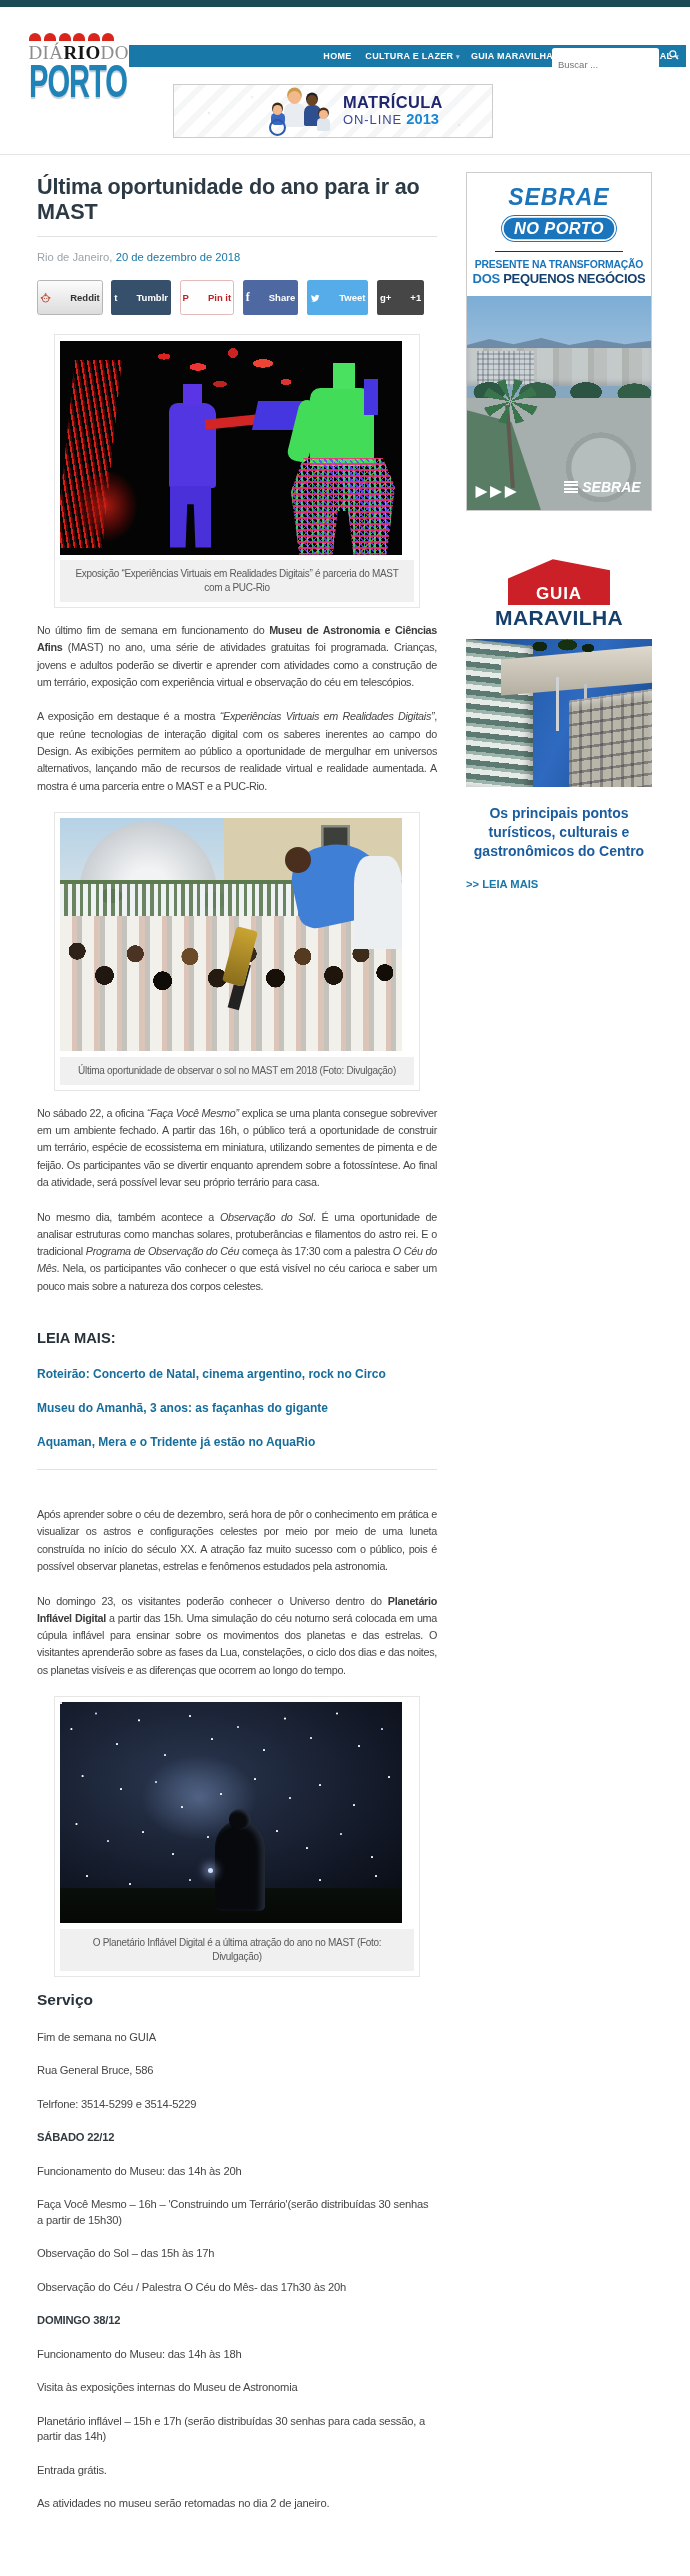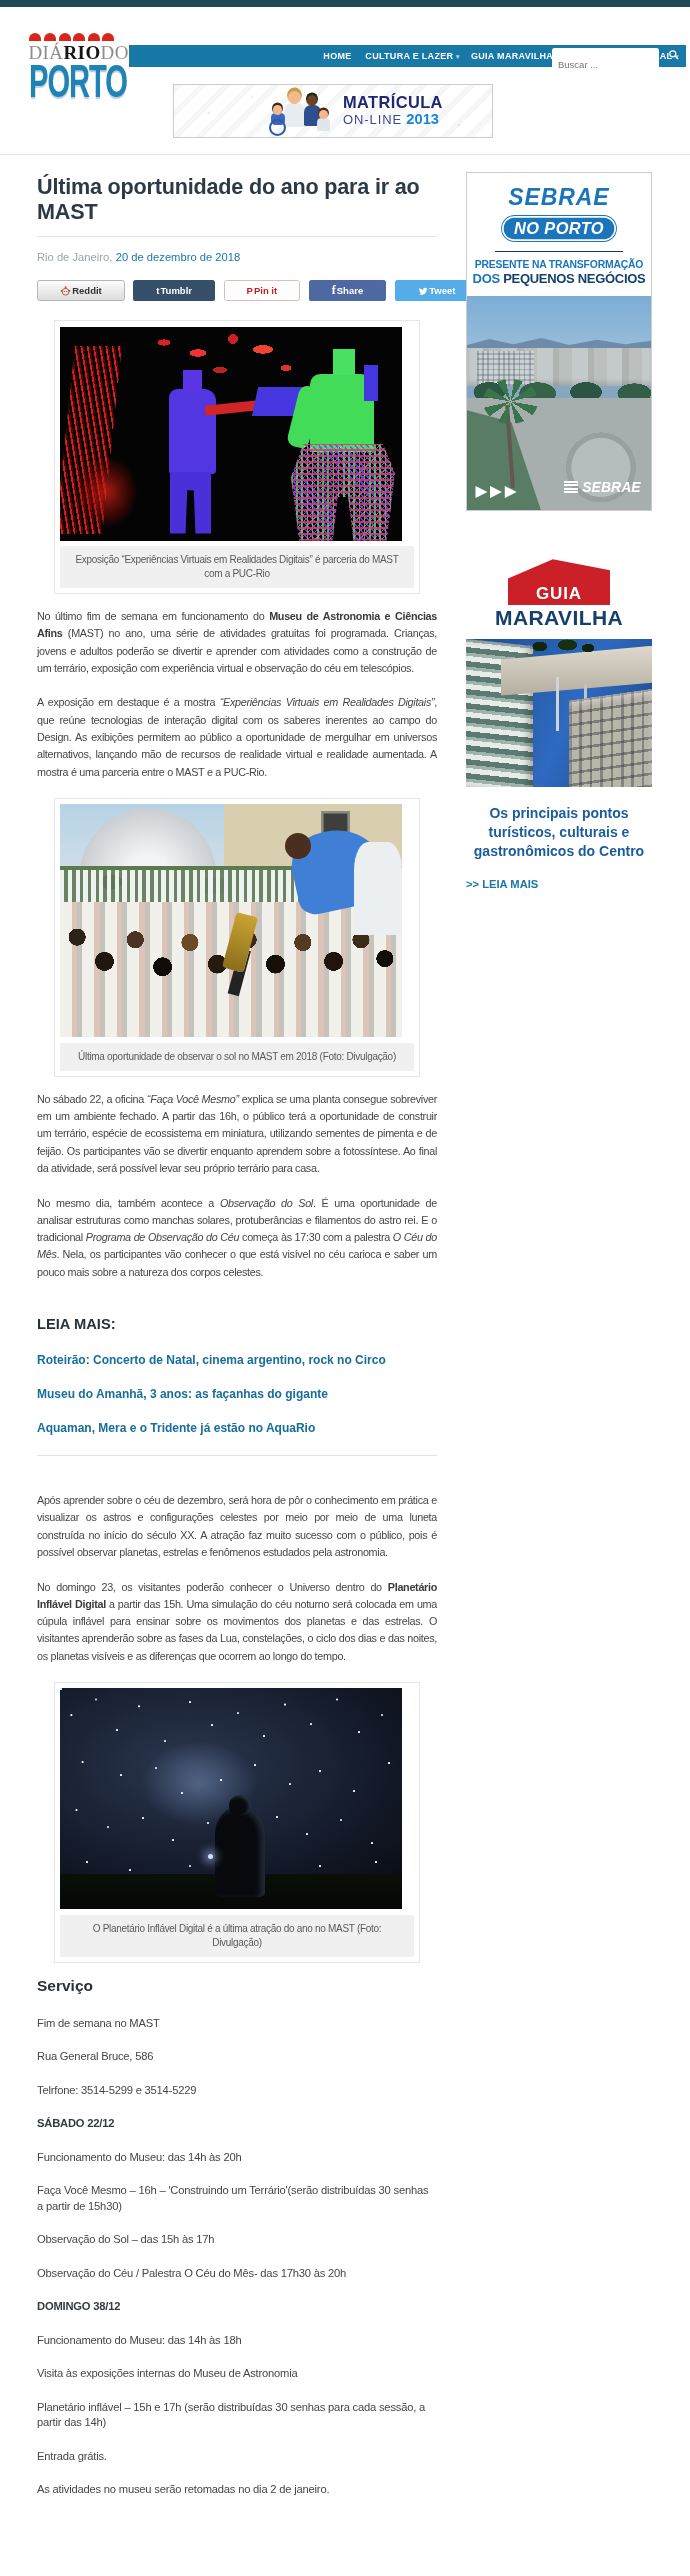--- a/index.html
+++ b/index.html
@@ -48,21 +48,21 @@
   .article{width:400px}
   .sidebar{width:186px;margin-left:29px;padding-top:8.6px}
   
   .article h1{font-size:21.6px;line-height:1.16;color:#2c3a45;margin:10.4px 0 12px;letter-spacing:-0.2px}
   .title-rule{border:none;border-top:0.9px solid #e2e2e2;margin:0 0 14px}
   .subtitle{font-style:italic;font-weight:bold;color:#37495a;font-size:11.2px;letter-spacing:-0.2px;line-height:1.5;text-align:justify;margin:0 0 17.3px}
   .dateline{font-size:11.2px;margin:0 0 17.3px}
   .loc{color:#9aa4ab}
   .date{color:#1878a8;margin-left:3.5px}
   .share-row{display:flex;gap:8.6px;margin-bottom:3.5px}
-  .sbtn{display:flex;align-items:center;gap:1px;height:21px;padding:0 22px;border-radius:2.6px;font-size:9.5px;font-weight:bold;
+  .sbtn{display:flex;align-items:center;gap:19px;height:35px;padding:0 2px;border-radius:2.6px;font-size:9.5px;font-weight:bold;
         border:0.9px solid transparent;cursor:pointer;font-family:inherit;white-space:nowrap}
   .sbtn.reddit{background:linear-gradient(#fcfcfc,#dcdcdc);border-color:#b6b6b6;color:#333}
   .sbtn.tumblr{background:#36506c;color:#fff}
   .sbtn.pinit{background:#fefefe;border-color:#e3b9b9;color:#bd2126}
   .sbtn.fb{background:#4e69a2;color:#fff}
   .sbtn.tw{background:#55ace8;color:#fff}
   .sbtn.gp{background:#464646;color:#fff}
   .sicon{display:inline-flex;align-items:center;font-weight:bold}
   .sicon.fbf{font-family:"Liberation Serif",serif;font-size:12px}
   p.body{font-size:10.8px;letter-spacing:-0.3px;line-height:17.3px;color:#464646;text-align:justify;margin:0 0 17.3px}
@@ -385,21 +385,21 @@
           <div class="f3-person"></div>
           <div class="f3-head"></div>
           <div class="f3-light"></div>
         </div>
         <figcaption class="fig-cap">O Planetário Inflável Digital é a última atração do ano no MAST (Foto: Divulgação)</figcaption>
       </figure>
 
       <h2 class="svc-h">Serviço</h2>
       <div>
 
-          <p class="svc">Fim de semana no MAST</p>
+          <p class="svc">Fim de semana no GUIA</p>
 
           <p class="svc">Rua General Bruce, 586</p>
 
           <p class="svc">Telrfone: 3514-5299 e 3514-5229</p>
 
           <p class="svc"><b>SÁBADO 22/12</b></p>
 
           <p class="svc">Funcionamento do Museu: das 14h às 20h</p>
 
           <p class="svc">Faça Você Mesmo – 16h – 'Construindo um Terrário'(serão distribuídas 30 senhas a partir de 15h30)</p>

